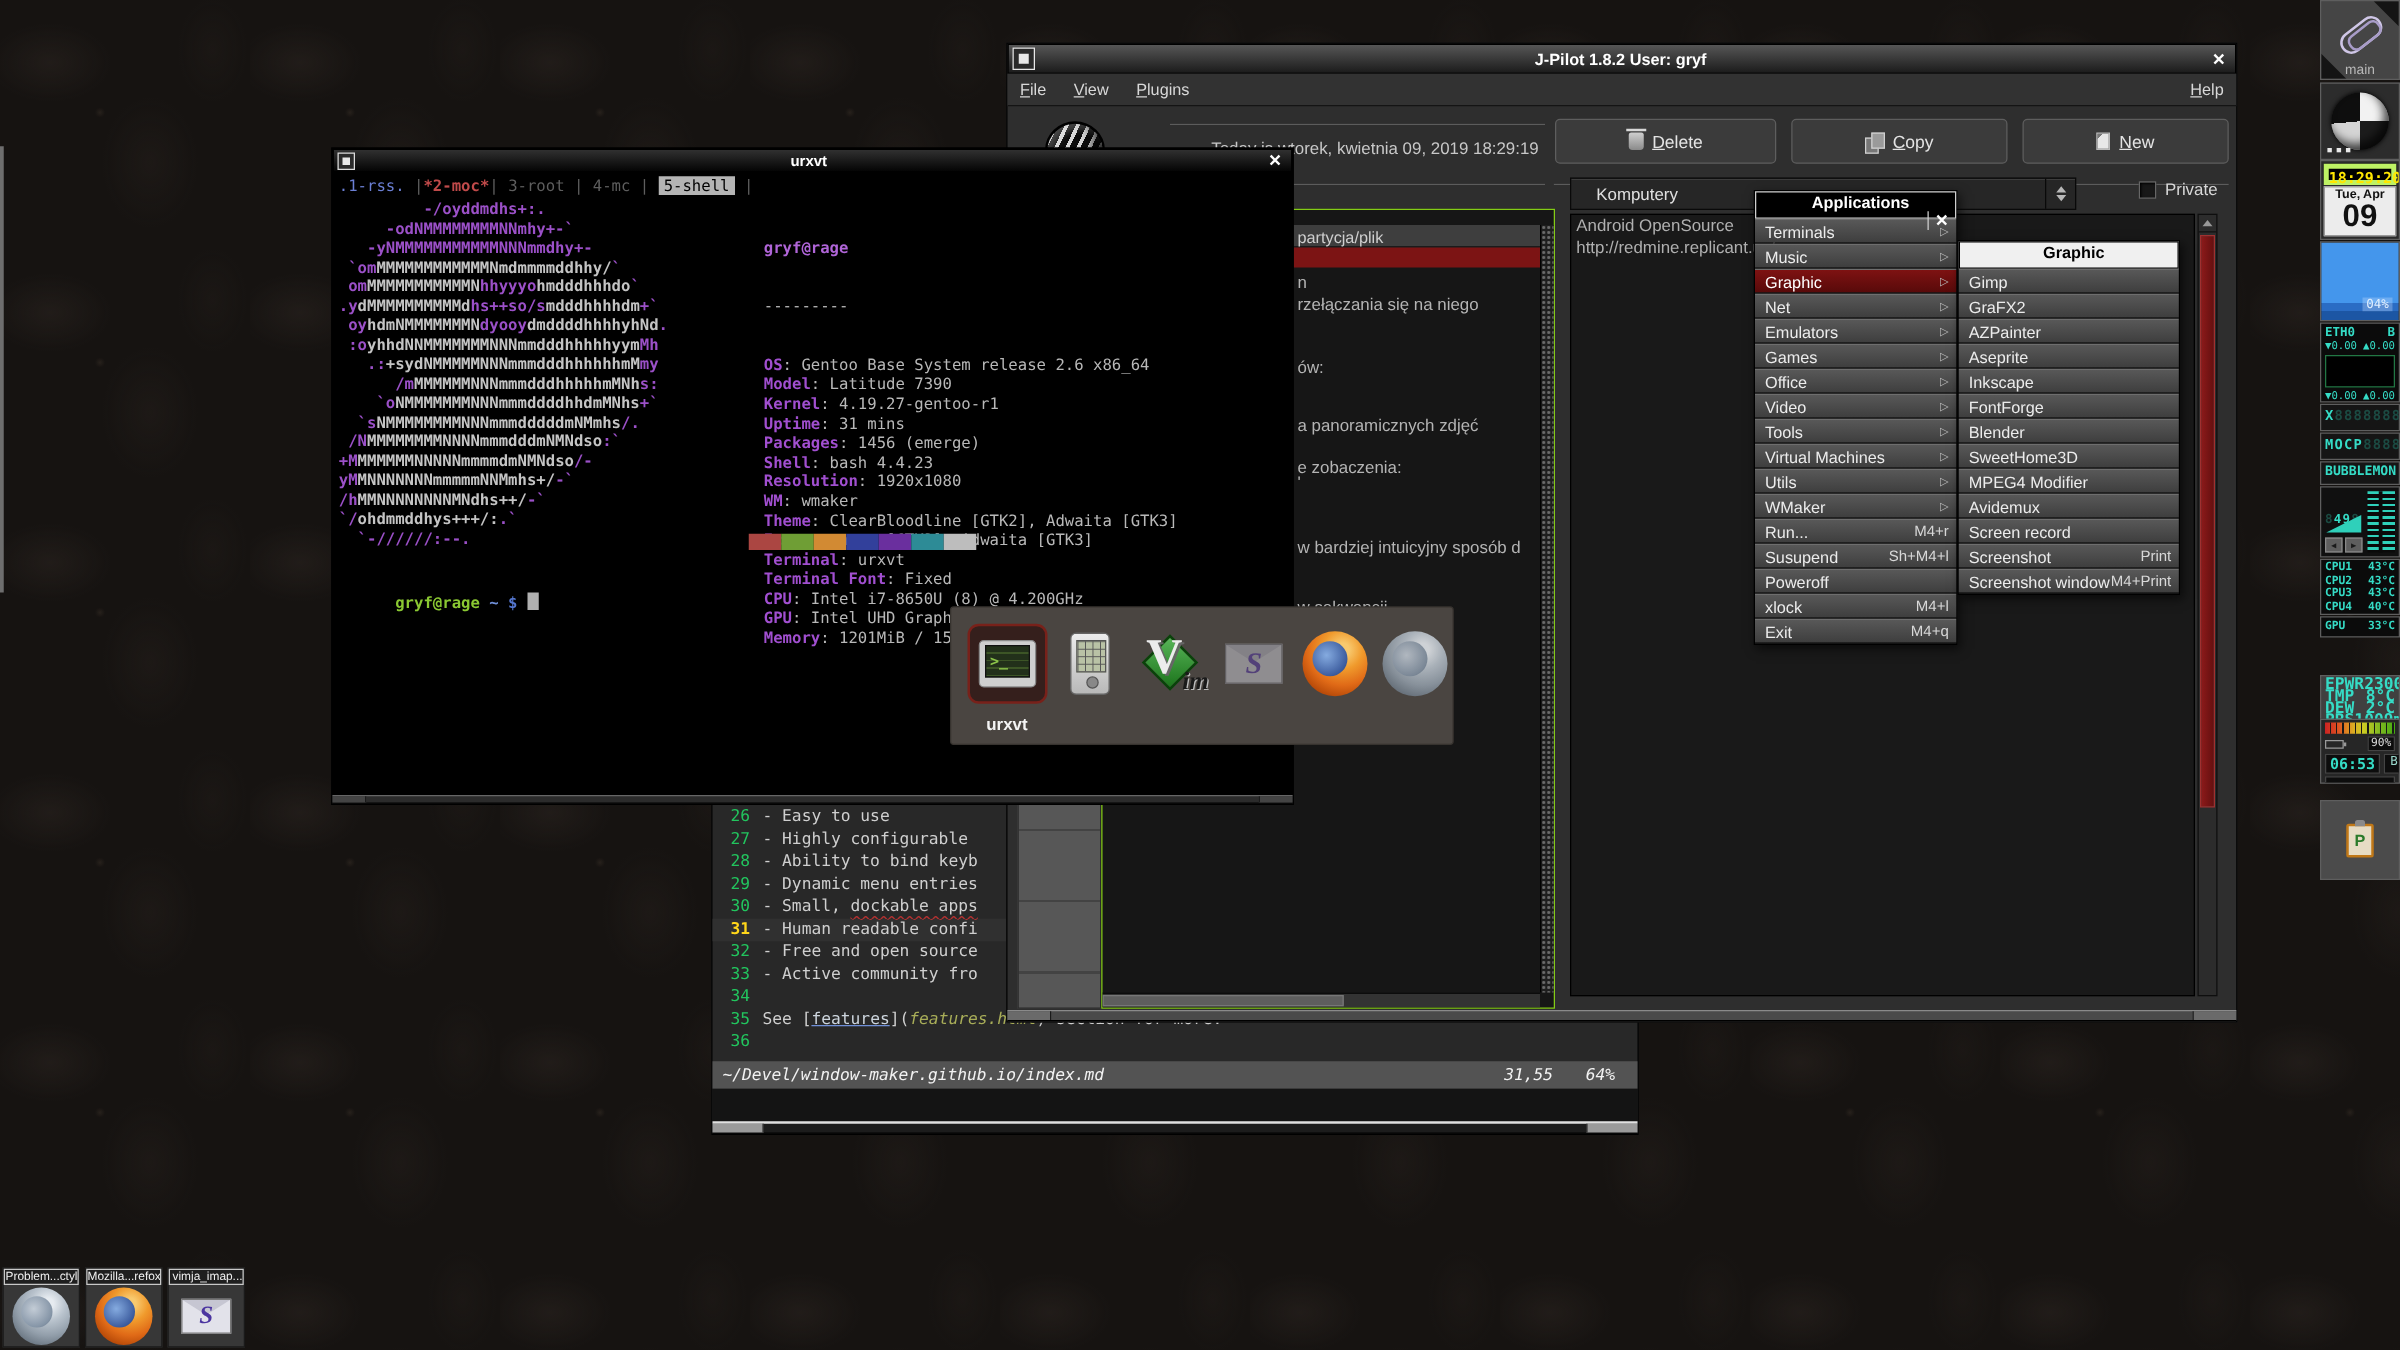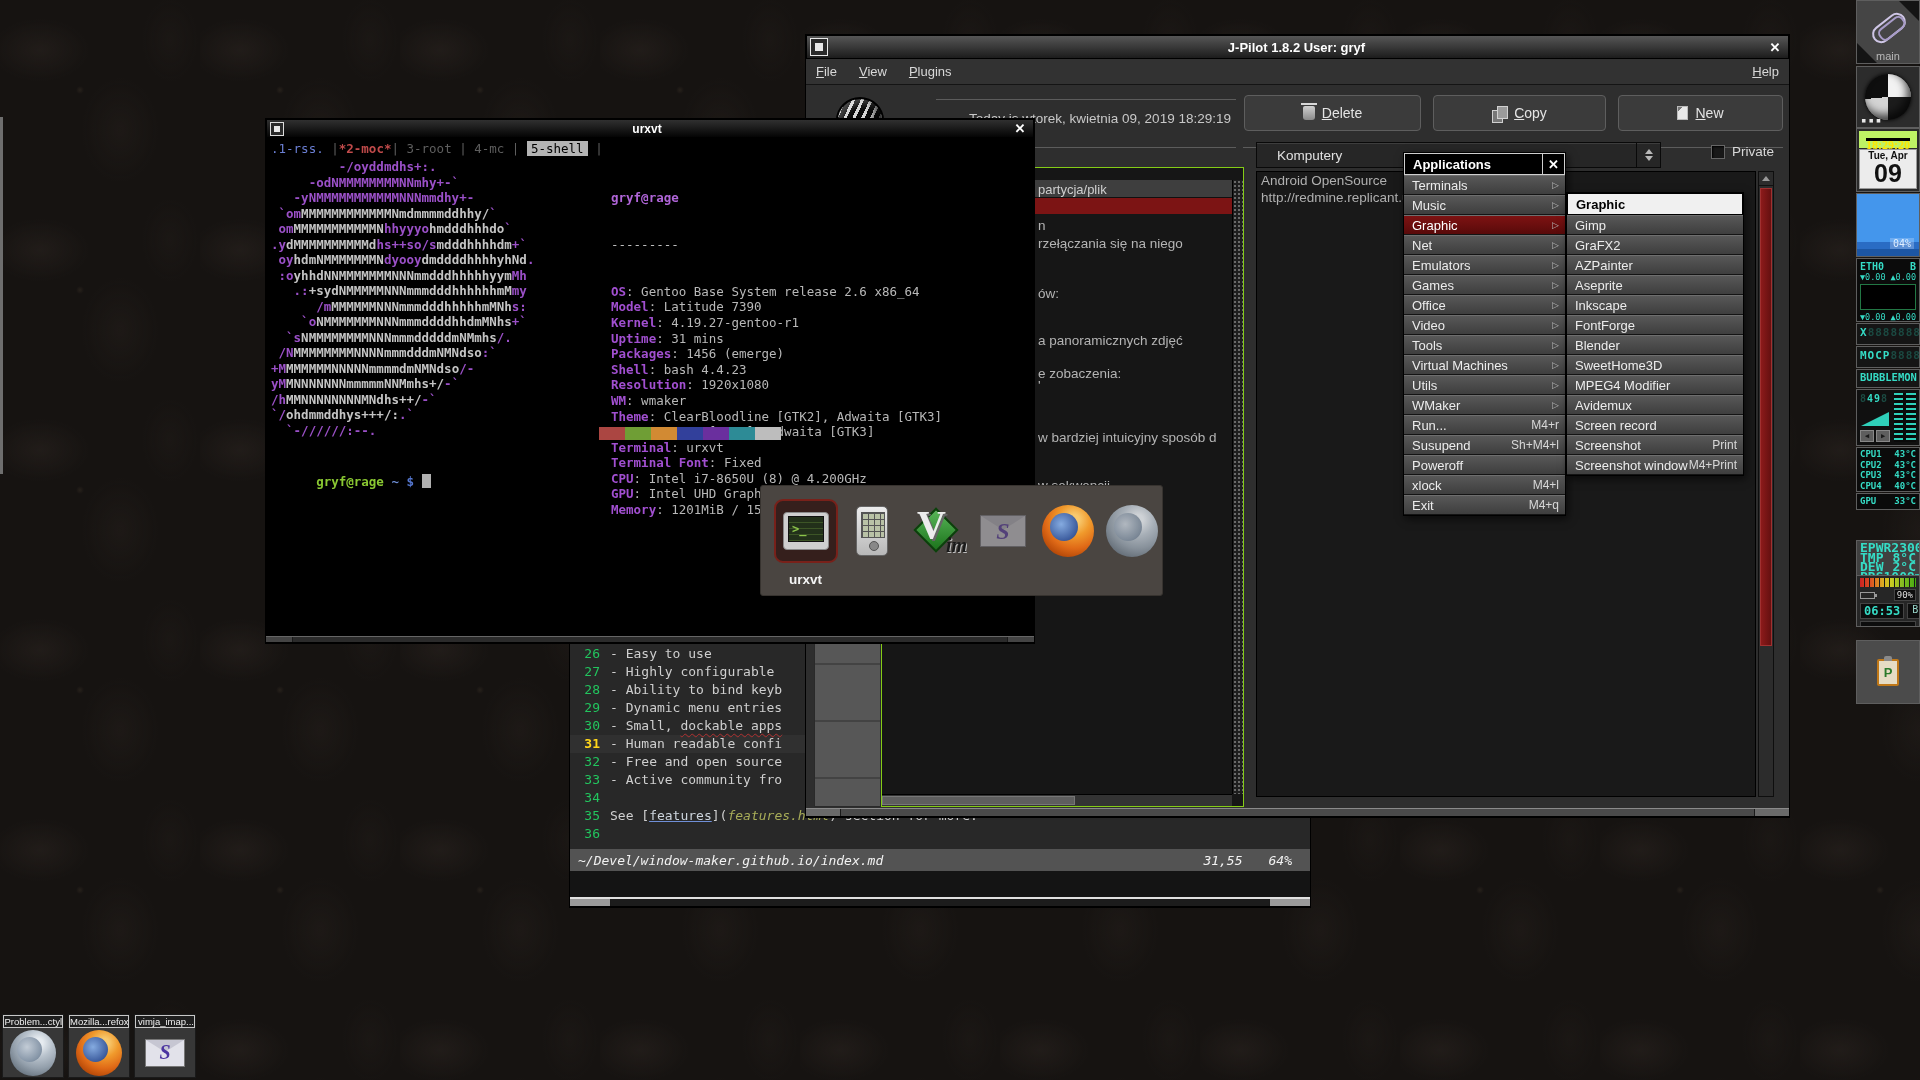--- a/index.html
+++ b/index.html
@@ -79,21 +79,21 @@
   #jp-rightlist { left:450px; top:136px; width:500px; height:626px; background:#191919; border:1px solid #000; overflow:hidden; }
   #jp-rightlist .row { color:#b0b0b0; font-size:13.5px; padding:1px 4px; white-space:nowrap; }
   #jp-vscroll { left:952px; top:136px; width:16px; height:626px; background:#2c2c2c; border:1px solid #0e0e0e; }
   #jp-vscroll .up { height:14px; display:flex; align-items:center; justify-content:center; border-bottom:1px solid #111; }
   #jp-vscroll .thumb { position:absolute; left:1px; right:1px; top:16px; height:458px;
     background:linear-gradient(90deg,#8c1a1a,#641010); border:1px solid #a03030; }
 
   
   .wmenu { z-index:6; border:1px solid #000; box-shadow:2px 3px 8px rgba(0,0,0,.6); }
   .wmenu-title { height:22px; background:#000; color:#fff; font-weight:bold; font-size:13px;
-    display:flex; align-items:center; padding-left:8px; border:1px solid #cfcfcf; }
+    display:flex; align-items:center; padding-left:8px; border:1px solid #cfcfcf;flex-direction:column; }
   .wmenu-title .x { margin-left:auto; width:22px; height:100%; border-left:1px solid #cfcfcf;
     display:flex; align-items:center; justify-content:center; font-weight:bold; color:#fff; font-size:13px; }
   .wmenu-title.light { background:#f0f0f0; color:#000; border:1px solid #000; }
   .wmenu-item { height:20px; background:linear-gradient(#585858,#3e3e3e); border-top:1px solid #6e6e6e; border-bottom:1px solid #141414;
     color:#ececec; font-size:13px; display:flex; align-items:center; padding:0 6px 0 8px; }
   .wmenu-item.hl { background:linear-gradient(#7e1212,#580a0a); color:#fff; }
   .wmenu-item .sc { margin-left:auto; color:#d8d8d8; font-size:12px; }
   .wmenu-item .arrow { margin-left:auto; color:#b8b8b8; font-size:9px; }
   #apps-menu { left:1403px; top:152px; width:163px; }
   #graphic-menu { left:1566px; top:192px; width:178px; }
@@ -185,39 +185,39 @@
   #d-clip .c2 { left:0; bottom:0; border-right:20px solid transparent; border-bottom:20px solid #141414; }
   #d-clip .paper { position:absolute; left:13px; top:18px; width:38px; height:18px; border:2px solid #cfc6e6; border-radius:9px; transform:rotate(-38deg); }
   #d-clip .paper::before { content:""; position:absolute; left:4px; top:2px; width:26px; height:10px; border:2px solid #a89cc8; border-radius:6px; }
   #d-clip .lbl { position:absolute; bottom:1px; width:100%; text-align:center; color:#b8b8b8; font-size:11px; font-family:"Liberation Sans",sans-serif; }
   #d-round { top:66px; height:62px; background:#2c2c2c; display:flex; align-items:center; justify-content:center; }
   #d-round .disc { width:46px; height:46px; border-radius:50%;
     background:conic-gradient(#f2f2f2 0 90deg,#1c1c1c 90deg 180deg,#d4d4d4 180deg 265deg,#0e0e0e 265deg 360deg);
     box-shadow:inset -4px -5px 8px rgba(0,0,0,.7), 0 0 4px #000; }
   #d-round .dots { position:absolute; left:4px; bottom:2px; color:#e8e8e8; font-size:9px; letter-spacing:2px; }
   #d-clock { top:128px; height:64px; background:#2a2a2a; padding:2px; }
-  #d-clock .lcd { height:17px; background:#000; border:7px solid #bef264; color:#ffe600; font-weight:bold; font-size:12px;
-    text-align:right; line-height:15px; letter-spacing:0;font-family:Liberation Serif, serif; }
+  #d-clock .lcd { height:17px; background:#000; border:4px solid #bef264; color:#ffe600; font-weight:bold; font-size:12px;
+    text-align:left; line-height:15px; letter-spacing:0; }
   #d-clock .card { margin-top:1px; height:40px; background:#ececec; border:1px solid #999; text-align:center; color:#111; }
   #d-clock .wd { font-size:10px; font-weight:bold; font-family:"Liberation Sans",sans-serif; }
   #d-clock .day { font-size:25px; font-weight:bold; line-height:24px; font-family:"Liberation Sans",sans-serif; }
   #d-bubble { top:193px; height:64px; background:linear-gradient(180deg,#4496ec 0 78%,#2a6cc4 78% 88%,#1c56a4 88%); }
   #d-bubble .pct { position:absolute; right:5px; bottom:7px; background:rgba(210,230,255,.3); color:#e2f0ff; font-size:10px; padding:0 3px; }
   .cyan { color:#35dcc6; }
   .dimseg { color:#1b4a42; }
   #d-net { top:258px; height:64px; background:#0b0b0b; font-size:8.5px; padding:2px 3px; }
   #d-net .r1 { display:flex; justify-content:space-between; font-weight:bold; font-size:10px; }
   #d-net .r2,#d-net .r4 { display:flex; justify-content:space-between; }
   #d-net .graph { height:26px; margin:2px 0; border:1px solid #274; background:#000; }
   .segstrip { background:#151515; font-size:11px; font-weight:bold; letter-spacing:1px; padding:2px 3px; }
   #d-seg1 { top:323px; height:22px; }
   #d-seg2 { top:346px; height:22px; }
   #d-bubblemon { top:369px; height:19px; background:#151515; font-size:10.5px; font-weight:bold; padding:1px 3px; }
   #d-mixer { top:389px; height:57px; background:#101010; }
-  #d-mixer .disp { position:absolute; left:3px; top:3px; font-size:10px; font-weight:bold; letter-spacing:1px; }
+  #d-mixer .disp { position:absolute; left:3px; top:20px; font-size:10px; font-weight:bold; letter-spacing:1px; }
   #d-mixer .vol { position:absolute; left:4px; top:22px; width:0; height:0; border-left:28px solid transparent; border-bottom:14px solid #2fd0ba; }
   #d-mixer .btns { position:absolute; left:3px; bottom:3px; display:flex; gap:2px; }
   #d-mixer .btns div { width:14px; height:12px; background:#5e5e5e; border:1px solid #888; color:#1a1a1a; font-size:7px;
     display:flex; align-items:center; justify-content:center; }
   #d-mixer .eq { position:absolute; right:3px; top:3px; bottom:3px; width:22px;
     background:repeating-linear-gradient(180deg,#2fd0ba 0 2px,#0a0a0a 2px 5px); }
   #d-mixer .eq::after { content:""; position:absolute; left:9px; top:0; bottom:0; width:3px; background:#0a0a0a; }
   #d-cpu { top:447px; height:45px; background:#0b0b0b; font-size:9px; font-weight:bold; padding:1px 3px; }
   #d-cpu .row, #d-gpu .row, #d-weather .row { display:flex; justify-content:space-between; line-height:10.5px; }
   #d-gpu { top:493px; height:17px; background:#0b0b0b; font-size:9px; font-weight:bold; padding:2px 3px; }

